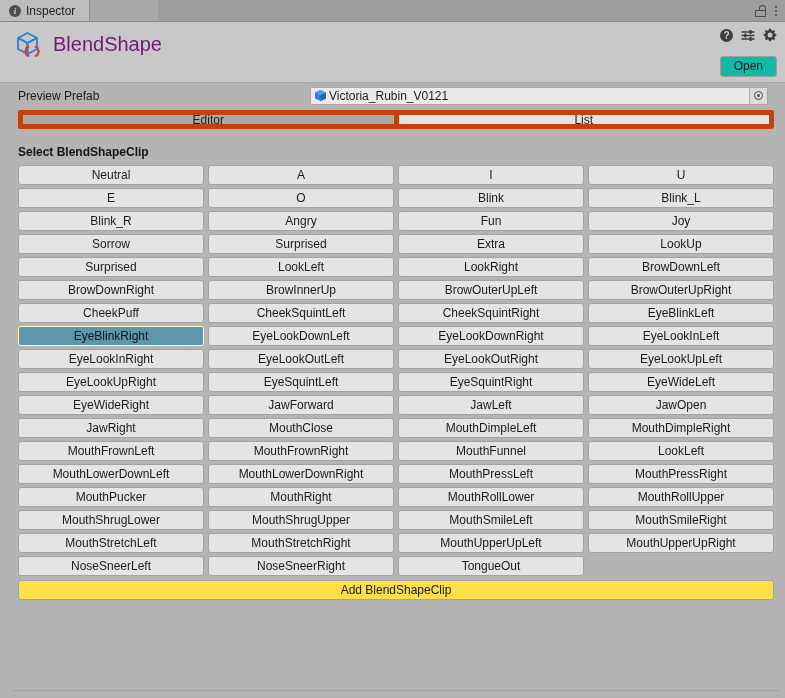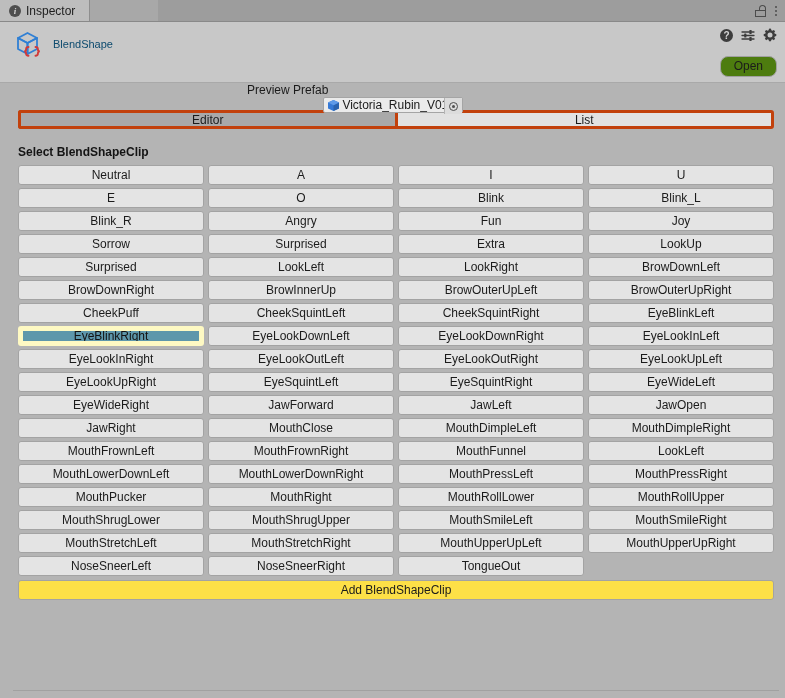--- a/index.html
+++ b/index.html
@@ -90,62 +90,61 @@
     padding: 7px 8px 6px 8px;
     position: relative;
     height: 61px;
     box-sizing: border-box;
   }
   .insp-title-row {
     display: flex; align-items: center; gap: 10px;
     padding-left: 5px;
   }
   .asset-icon { width: 30px; height: 30px; flex: none; }
-  .asset-title { font-size: 11px; color: #0c4a6e; }
+  .asset-title { font-size: 20px; color: #701a75; }
 
   .header-icons {
     position: absolute;
     right: 8px; top: 6px;
     display: flex; align-items: center; gap: 8px;
   }
   .help-icon {
     width: 13px; height: 13px; border-radius: 50%;
     background: #3d3d3d; color: #d6d6d6;
     font-size: 10px; font-weight: bold;
     line-height: 13px; text-align: center;
   }
   .preset-icon { width: 14px; height: 13px; }
   .gear-icon { width: 14px; height: 14px; }
 
   .open-btn {
     position: absolute;
     right: 8px; bottom: 5px;
-    background: #4d7c0f;
+    background: #14b8a6;
     border: 1px solid #a0a0a0;
-    border-radius: 8px;
+    border-radius: 3px;
     font-size: 12px;
     color: #1b1b1b;
     padding: 2px 13px 3px 13px;
     font-family: "Liberation Sans", sans-serif;
   }
 
   
   .body-area {
     background: #b4b4b4;
     padding: 0 5px;
     height: calc(698px - 21px - 62px);
     box-sizing: border-box;
     position: relative;
   }
 
   .prefab-row {
     display: flex; align-items: center;
     height: 25px;
     padding: 0 12px 0 13px;
-    flex-direction: column;
   }
   .prefab-label { font-size: 12px; width: 292px; color: #1b1b1b; }
   .obj-field {
     flex: 1;
     height: 18px;
     background: #ebebeb;
     border: 1px solid #a5a5a5;
     border-radius: 2px;
     display: flex; align-items: center;
     box-sizing: border-box;
@@ -171,21 +170,21 @@
   
   .seg-row {
     display: flex;
     margin: 2px 6px 0 13px;
     height: 19px;
   }
   .seg {
     flex: 1;
     display: flex; align-items: center; justify-content: center;
     font-size: 12px;
-    border: 3px solid #c2410c;
+    border: 5px solid #c2410c;
     box-sizing: border-box;
     color: #1b1b1b;
     text-align: right;
   }
   .seg.left  { border-radius: 3px 0 0 3px; border-right: none; }
   .seg.right { border-radius: 0 3px 3px 0; }
   .seg.active { background: #a9a9a9; }
   .seg.inactive { background: #e2e2e2; }
 
   .section-title {
@@ -210,21 +209,21 @@
     font-size: 12px;
     color: #1b1b1b;
     display: flex; align-items: center; justify-content: center;
     box-sizing: border-box;
     font-family: "Liberation Sans", sans-serif;
     white-space: nowrap;
     overflow: hidden;
   }
   .clip-btn.selected {
     background: #5e97ab;
-    border: 5px solid #fef9c3;
+    border: 1px solid #fef9c3;
     color: #131313;
   }
   .clip-empty { height: 20px; }
 
   .add-btn {
     margin: 4px 6px 0 13px;
     height: 20px;
     background: #fde047;
     border: 1px solid #a3a3a3;
     border-radius: 3px;

